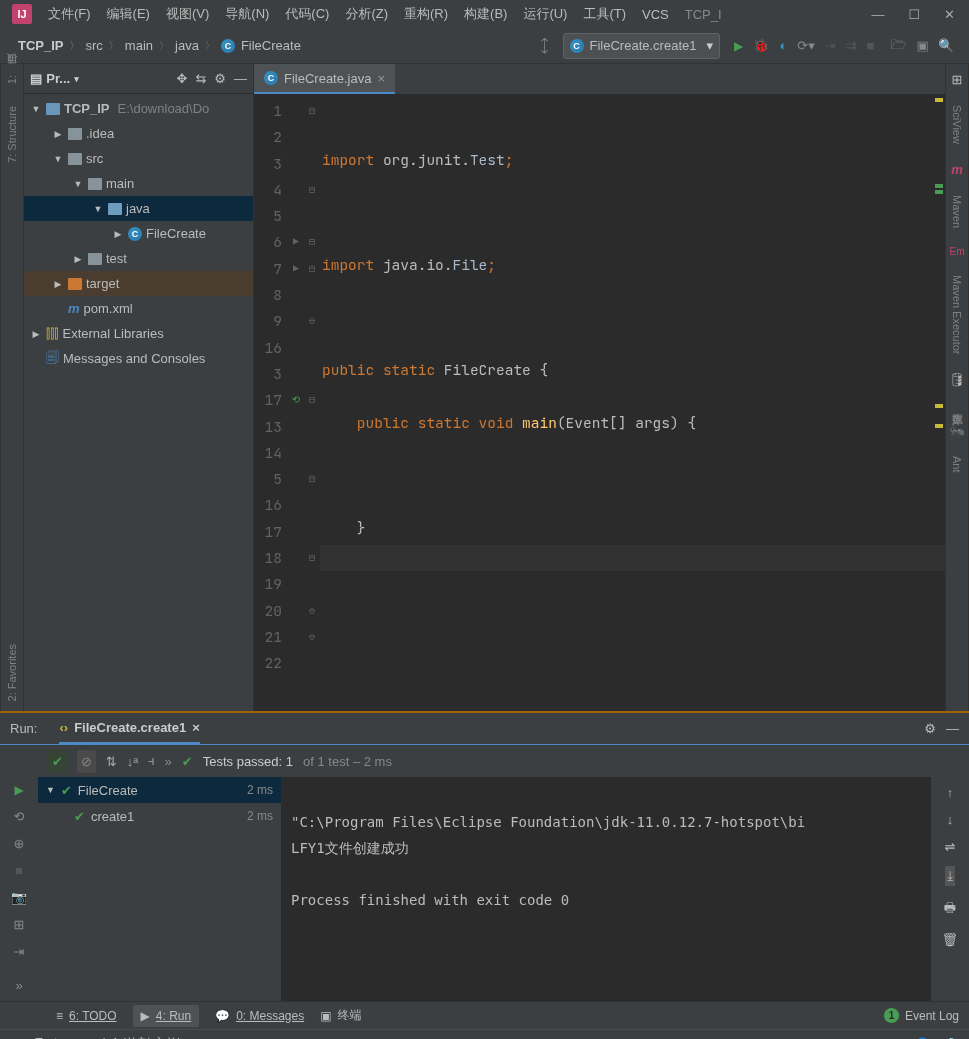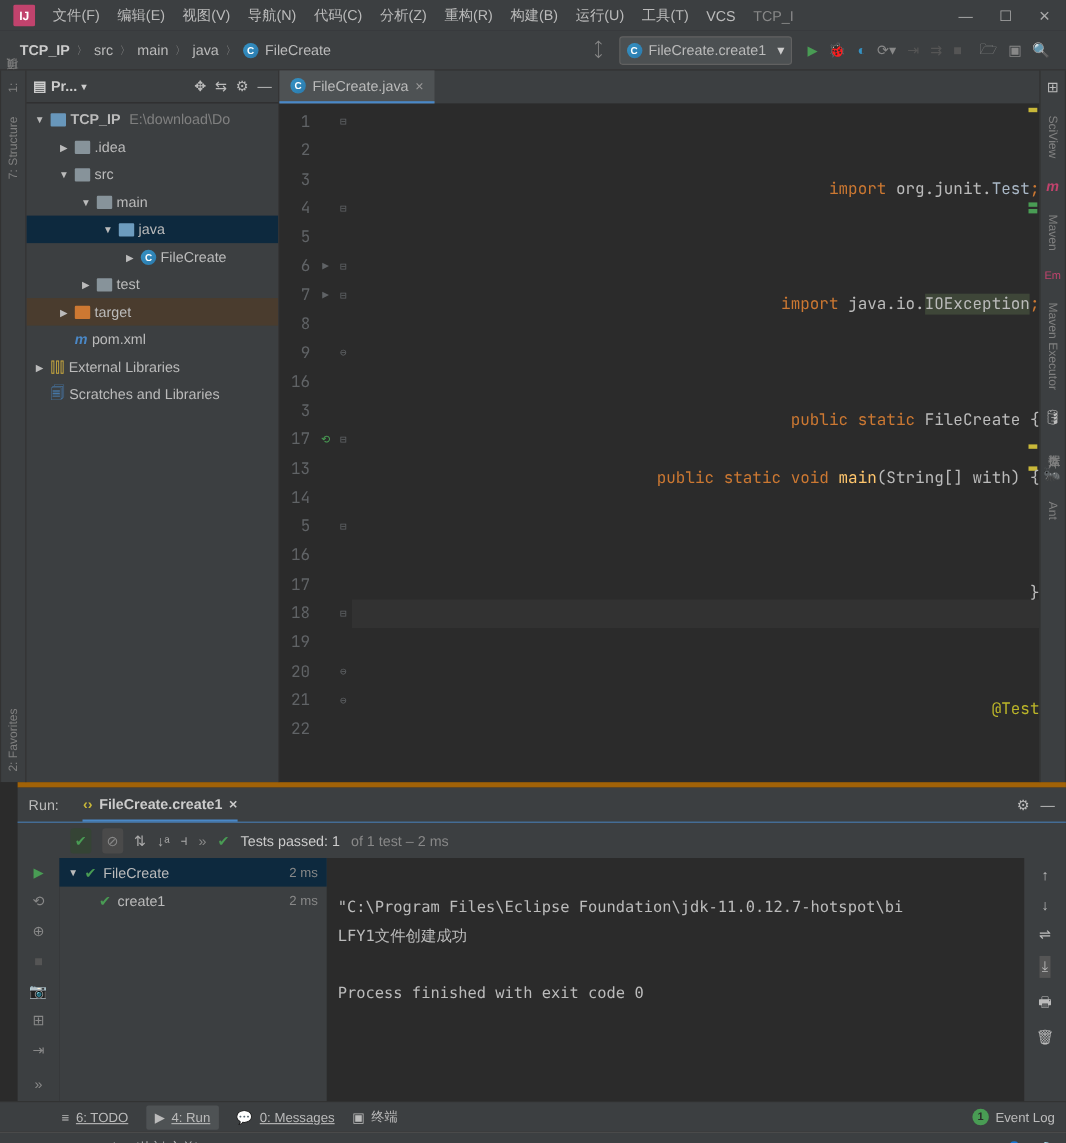--- a/index.html
+++ b/index.html
@@ -34,29 +34,29 @@
 .folder-icon.orange { background:#cd7832; }
 .folder-icon.blue { background:#6d9cbe; }
 .editor { flex:1; background:#2b2b2b; display:flex; flex-direction:column; }
 .tabs { height:30px; background:#3c3f41; display:flex; align-items:flex-end;}
 .tab { height:30px; background:#4e5254; display:flex; align-items:center; padding:0 10px; gap:6px; border-bottom:2px solid #4a88c7;}
 .tab .close { color:#999; }
 .code-area { flex:1; display:flex; font-family:"JetBrains Mono",Consolas,monospace; font-size:14.5px; line-height:26.3px; overflow:hidden; position:relative;}
 .gutter { width:34px; text-align:right; color:#606366; padding:4px 6px 0 0; user-select:none; }
 .fold-strip { width:16px; padding-top:4px; display:flex; flex-direction:column; align-items:center; }
 .fold-strip div{height:26.3px;display:flex;align-items:center;justify-content:center;color:#606366;font-size:10px;}
-.code { flex:1; padding:12px 0 0 2px; white-space:pre; overflow:hidden; position:relative;text-align:right;}
+.code { flex:1; padding:0 0 0 2px; white-space:pre; overflow:hidden; position:relative;}
 .kw { color:#cc7832; }
 .ann { color:#bbb529; }
 .cls { color:#a9b7c6; }
 .mtd { color:#ffc66d; }
 .hl { background:#3e4638; }
 .hl-line { position:absolute; left:0; right:0; height:26.3px; background:#323232; top:calc(4px + 17*26.3px); z-index:0;}
 .code .ln{position:relative;z-index:1;}
-.run-panel { height:290px; background:#2b2b2b; display:flex; flex-direction:column; border-top:5px solid #a16207;margin-left:16px;}
+.run-panel { height:290px; background:#2b2b2b; display:flex; flex-direction:column; border-top:2px solid #a16207;}
 .run-header { height:32px; background:#3c3f41; display:flex; align-items:center; padding:0 10px; border-bottom:1px solid #4a88c7;}
 .run-header .title { color:#bbb; }
 .run-header .tab2 { color:#ccc; margin-left:22px; font-weight:bold; border-bottom:2px solid #4a88c7; padding-bottom:7px; padding-top:7px; display:flex; gap:6px;}
 .run-header .spacer{flex:1;}
 .test-toolbar { height:32px; background:#3c3f41; display:flex; align-items:center; gap:10px; padding:0 10px; }
 .test-area { flex:1; display:flex; }
 .run-left { width:38px; background:#3c3f41; display:flex; flex-direction:column; align-items:center; gap:12px; padding-top:6px;}
 .test-tree { width:245px; background:#3c3f41; border-right:2px solid #2b2b2b;}
 .test-tree-row{display:flex;align-items:center;height:26px;padding-left:8px;gap:6px;}
 .test-tree-row.selected{background:#0d293e;}
@@ -201,21 +201,21 @@
           <span style="color:#4a88c7;font-weight:bold;font-style:italic">m</span>
           <span>pom.xml</span>
         </div>
       <div class="tree-row" style="padding-left:6px">
           <span class="arrow">▶</span>
           <span style="color:#cbaa3e">⫿⫿⫿</span>
           <span>External Libraries</span>
         </div>
       <div class="tree-row" style="padding-left:22px">
           <span style="color:#4a88c7">🗐</span>
-          <span>Scratches and Libraries</span>
+          <span>Messages and Consoles</span>
         </div>
     </div>
   </div>
 
   <div class="editor">
     <div class="tabs">
       <div class="tab">
         <span class="cfile">C</span>
         <span>FileCreate.java</span>
         <span class="close">×</span>
@@ -280,28 +280,27 @@
           <div></div>
           <div>⊟</div>
           <div></div>
           <div>⊖</div>
           <div>⊖</div>
       </div>
       <div class="code">
 <div class="hl-line"></div>
 <div class="ln"><span class="kw">import</span><span> org.junit.</span><span class="cls">Test</span><span class="kw">;</span></div>
 <div class="ln"> </div>
-<div class="ln"><span class="kw">import</span><span> java.io.</span><span class="hl">IOException</span><span class="kw">;</span></div>
+<div class="ln"><span class="kw">import</span><span> java.io.</span><span class="cls">File</span><span class="kw">;</span></div>
 <div class="ln"> </div>
 <div class="ln"><span class="kw">public static </span><span>FileCreate </span><span>{</span></div>
-<div class="ln"><span class="kw">    public static void </span><span class="mtd">main</span><span>(String[] with) {</span></div>
+<div class="ln"><span class="kw">    public static void </span><span class="mtd">main</span><span>(Event[] args) {</span></div>
 <div class="ln"> </div>
 <div class="ln"><span>    }</span></div>
 <div class="ln"> </div>
-<div class="ln"><span class="ann">    @Test</span></div>
 
 
 
 
 
 
 
 
 
 

